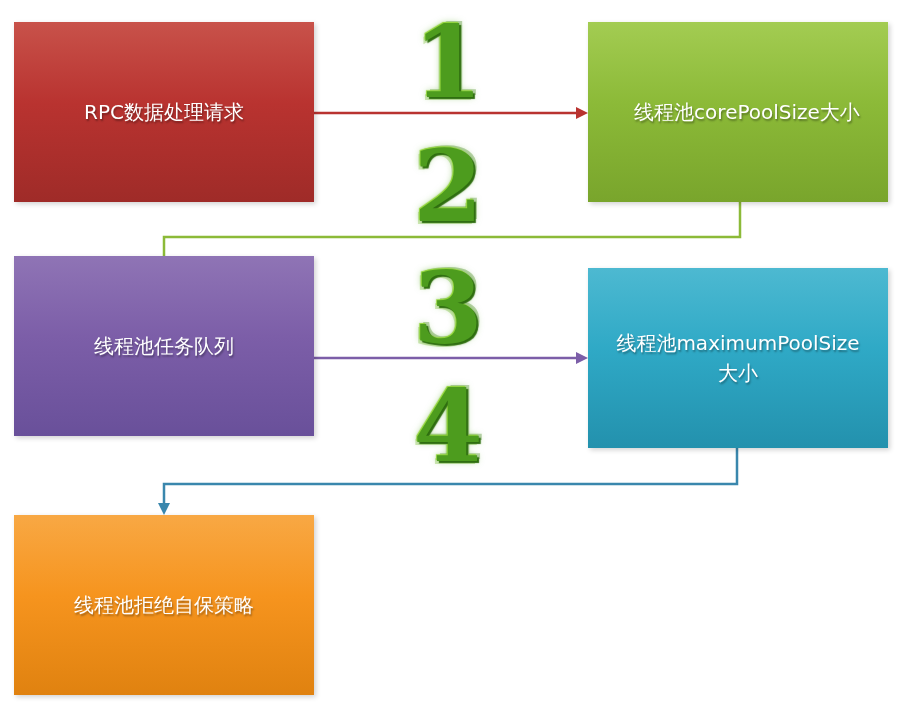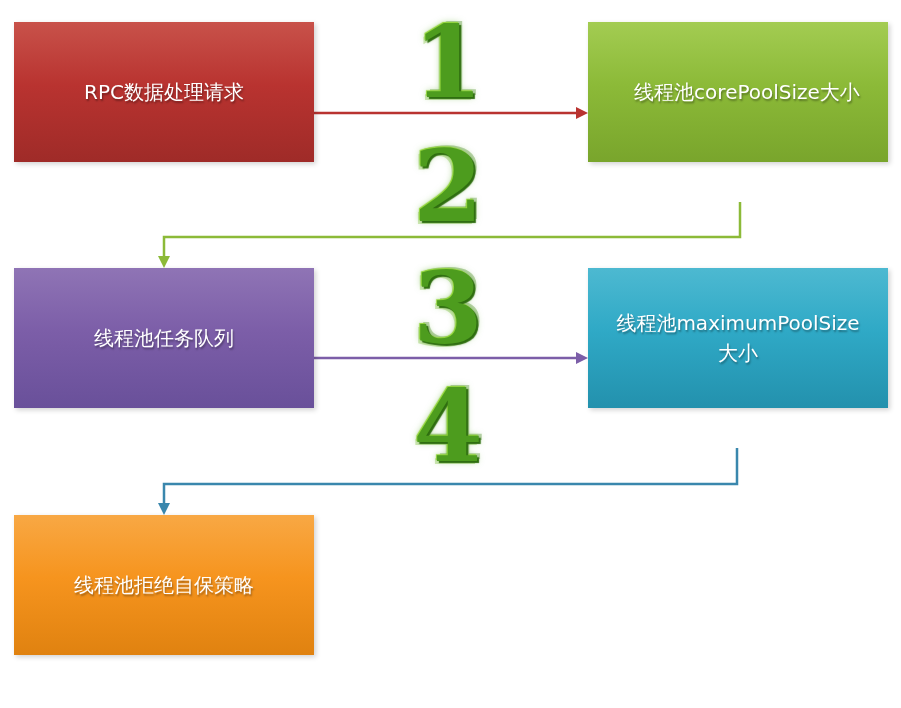--- a/index.html
+++ b/index.html
@@ -6,21 +6,21 @@
   html, body { background: #ffffff; }
   body {
     width: 901px; height: 708px;
     font-family: "DejaVu Sans", "Liberation Sans", sans-serif;
     position: relative; overflow: hidden;
   }
   .canvas { position: relative; width: 901px; height: 708px; background: #ffffff; }
 
   .box {
     position: absolute;
-    width: 300px; height: 140px;
+    width: 300px; height: 180px;
     display: flex; flex-direction: column;
     justify-content: center; align-items: center;
     color: #ffffff;
     font-size: 20px;
     line-height: 1.5;
     text-align: center;
     text-shadow: 1px 2px 2px rgba(0,0,0,0.35);
     padding: 0 6px;
     box-shadow: 2px 2px 5px rgba(0,0,0,0.18);
   }
@@ -28,21 +28,21 @@
   .box-line:empty { display: none; }
 
   .box-red    { background: linear-gradient(180deg, #c8524a 0%, #b93330 45%, #9f2b28 100%); }
   .box-green  { background: linear-gradient(180deg, #a3cc52 0%, #8cba38 45%, #79a52c 100%); padding-left: 24px; }
   .box-purple { background: linear-gradient(180deg, #8f74b5 0%, #7c5ea8 45%, #69509a 100%); }
   .box-teal   { background: linear-gradient(180deg, #4db9d1 0%, #2fa9c6 45%, #2391ad 100%); }
   .box-orange { background: linear-gradient(180deg, #f8a844 0%, #f6941e 45%, #e08210 100%); }
 
   .pos-1 { left: 14px;  top: 22px; }
   .pos-2 { left: 588px; top: 22px; }
-  .pos-3 { left: 14px;  top: 268px; }
+  .pos-3 { left: 14px;  top: 256px; }
   .pos-4 { left: 588px; top: 268px; }
   .pos-5 { left: 14px;  top: 515px; }
 
   .leaf-num {
     position: absolute;
     width: 120px;
     text-align: center;
     font-family: "DejaVu Serif", "Liberation Serif", serif;
     font-weight: 700;
     font-size: 100px;

